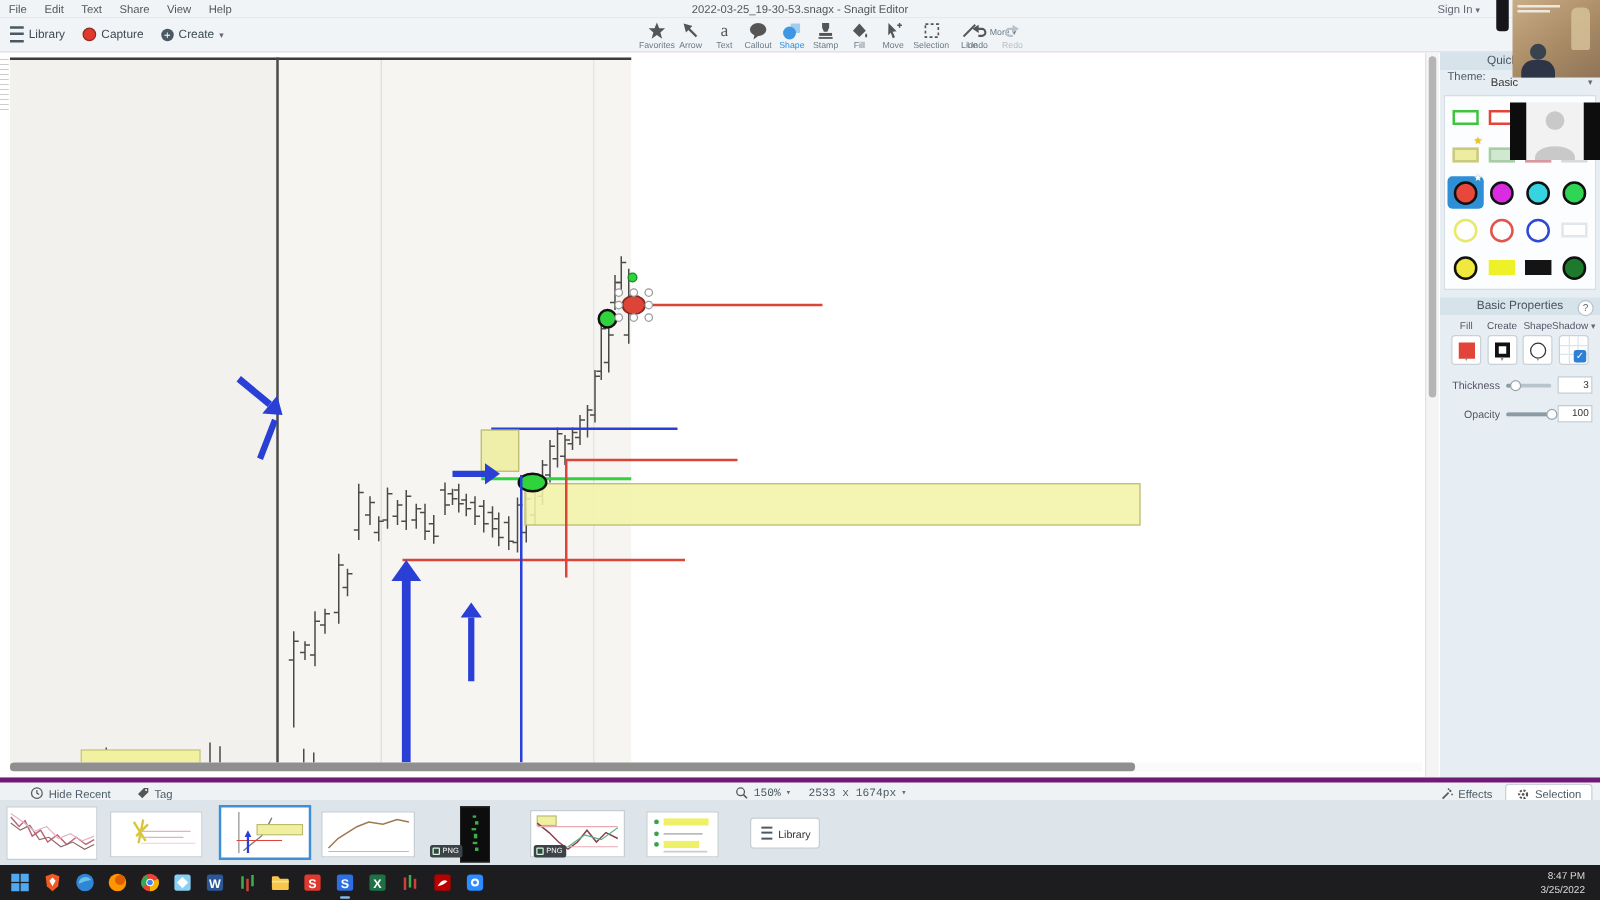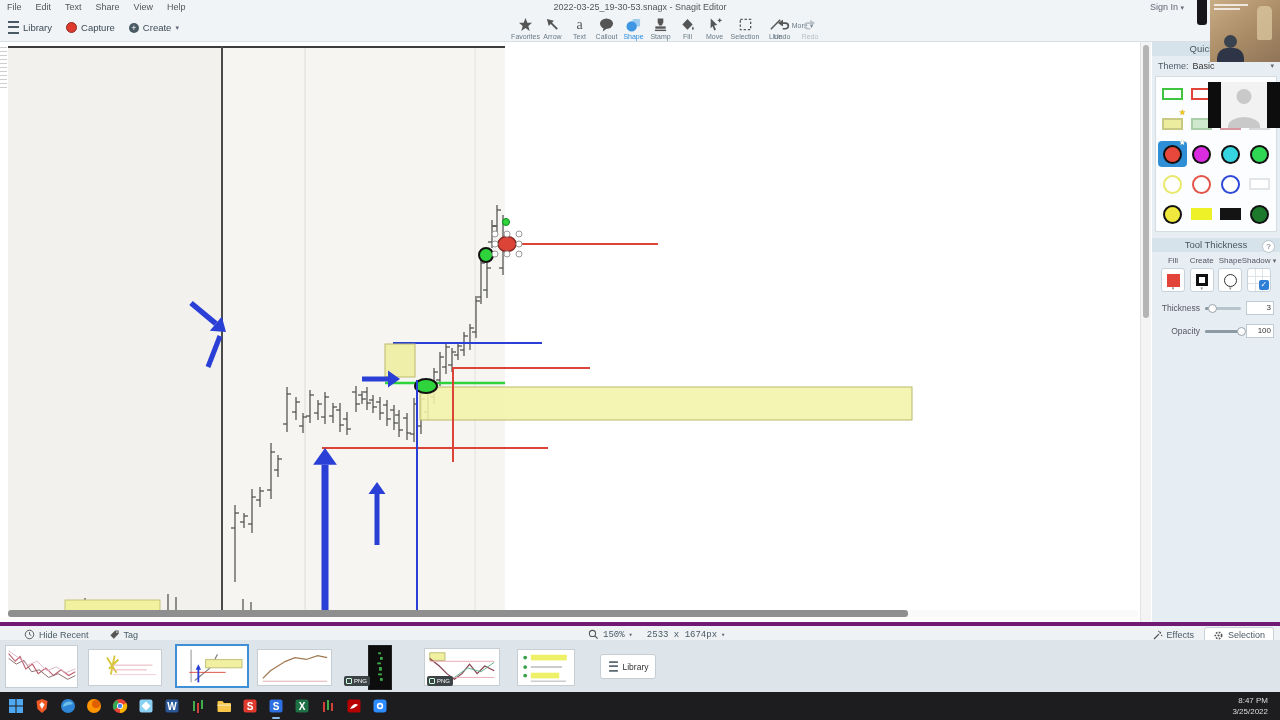--- a/index.html
+++ b/index.html
@@ -36,21 +36,21 @@
   #chart-svg{position:absolute;left:0;top:0;}
   #ruler-strip{position:absolute;left:0;top:2px;width:7px;height:46px;
      background:repeating-linear-gradient(#fff 0 3px,#b9b9b9 3px 4px);opacity:.7;}
   #vscroll{position:absolute;left:1140px;top:0;width:11px;height:580px;background:#f4f4f4;border-left:1px solid #e2e2e2;box-sizing:border-box;}
   #vscroll-thumb{position:absolute;left:2px;top:3px;width:6px;height:273px;background:#b5b5b5;border-radius:3px;}
   #hscroll{position:absolute;left:8px;top:568px;width:1130px;height:7px;background:#fafafa;}
   #hscroll-thumb{position:absolute;left:0;top:0;width:900px;height:7px;background:#8f8f8f;border-radius:3px;}
   
   #right-panel{position:absolute;left:1152px;top:42px;width:128px;height:580px;background:#e7eef3;font-size:9px;color:#4a5a66;}
   .panel-header{height:14px;background:#d7e3eb;text-align:center;line-height:14px;font-size:9.5px;color:#47565f;position:relative;}
-  #theme-row{display:flex;align-items:center;height:20px;padding:0 6px;gap:4px;}
+  #theme-row{display:flex;height:20px;padding:0 6px;gap:4px;}
   #theme-value{flex:1;display:flex;justify-content:space-between;align-items:center;color:#333;}
   #swatch-grid{margin:0 3px 6px 3px;background:#fbfdfe;border:1px solid #d5dde2;
      display:grid;grid-template-columns:repeat(4,1fr);padding:4px 2px;row-gap:4px;}
   .swatch{height:26px;display:flex;align-items:center;justify-content:center;position:relative;border-radius:4px;}
   .swatch.selected{background:#2f8fd6;}
   .sw-rect{width:21px;height:12px;box-sizing:border-box;}
   .sw-circle{width:19px;height:19px;border-radius:50%;box-sizing:border-box;}
   .sw-star{position:absolute;top:-3px;right:1px;font-size:8px;color:#f5c517;text-shadow:0 0 1px #9a7;}
   .swatch.selected .sw-star{color:#fff;}
   #tp-header .help-btn{position:absolute;right:5px;top:1.5px;width:11px;height:11px;border-radius:50%;
@@ -587,21 +587,21 @@
           <div class="sw-rect" style="background: rgb(238, 240, 40);"></div>
         </div>
         <div class="swatch">
           <div class="sw-rect" style="background: rgb(20, 20, 20); border: 2px solid rgb(20, 20, 20);"></div>
         </div>
         <div class="swatch">
           <div class="sw-circle" style="background: rgb(29, 122, 44); border: 2.5px solid rgb(17, 17, 17);"></div>
         </div>
       </div>
     <div class="panel-header" id="tp-header">
-      <span>Tool Thickness</span>
+      <span>Basic Properties</span>
       <span class="help-btn">?</span>
     </div>
     <div id="tp-props">
       <div class="tp-prop">
         <span class="tp-prop-label">Fill</span>
         <div class="tp-btn">
           <div id="fill-chip" style="background: rgb(226, 68, 58);"></div>
           <span class="mini-caret">▾</span>
         </div>
       </div>

